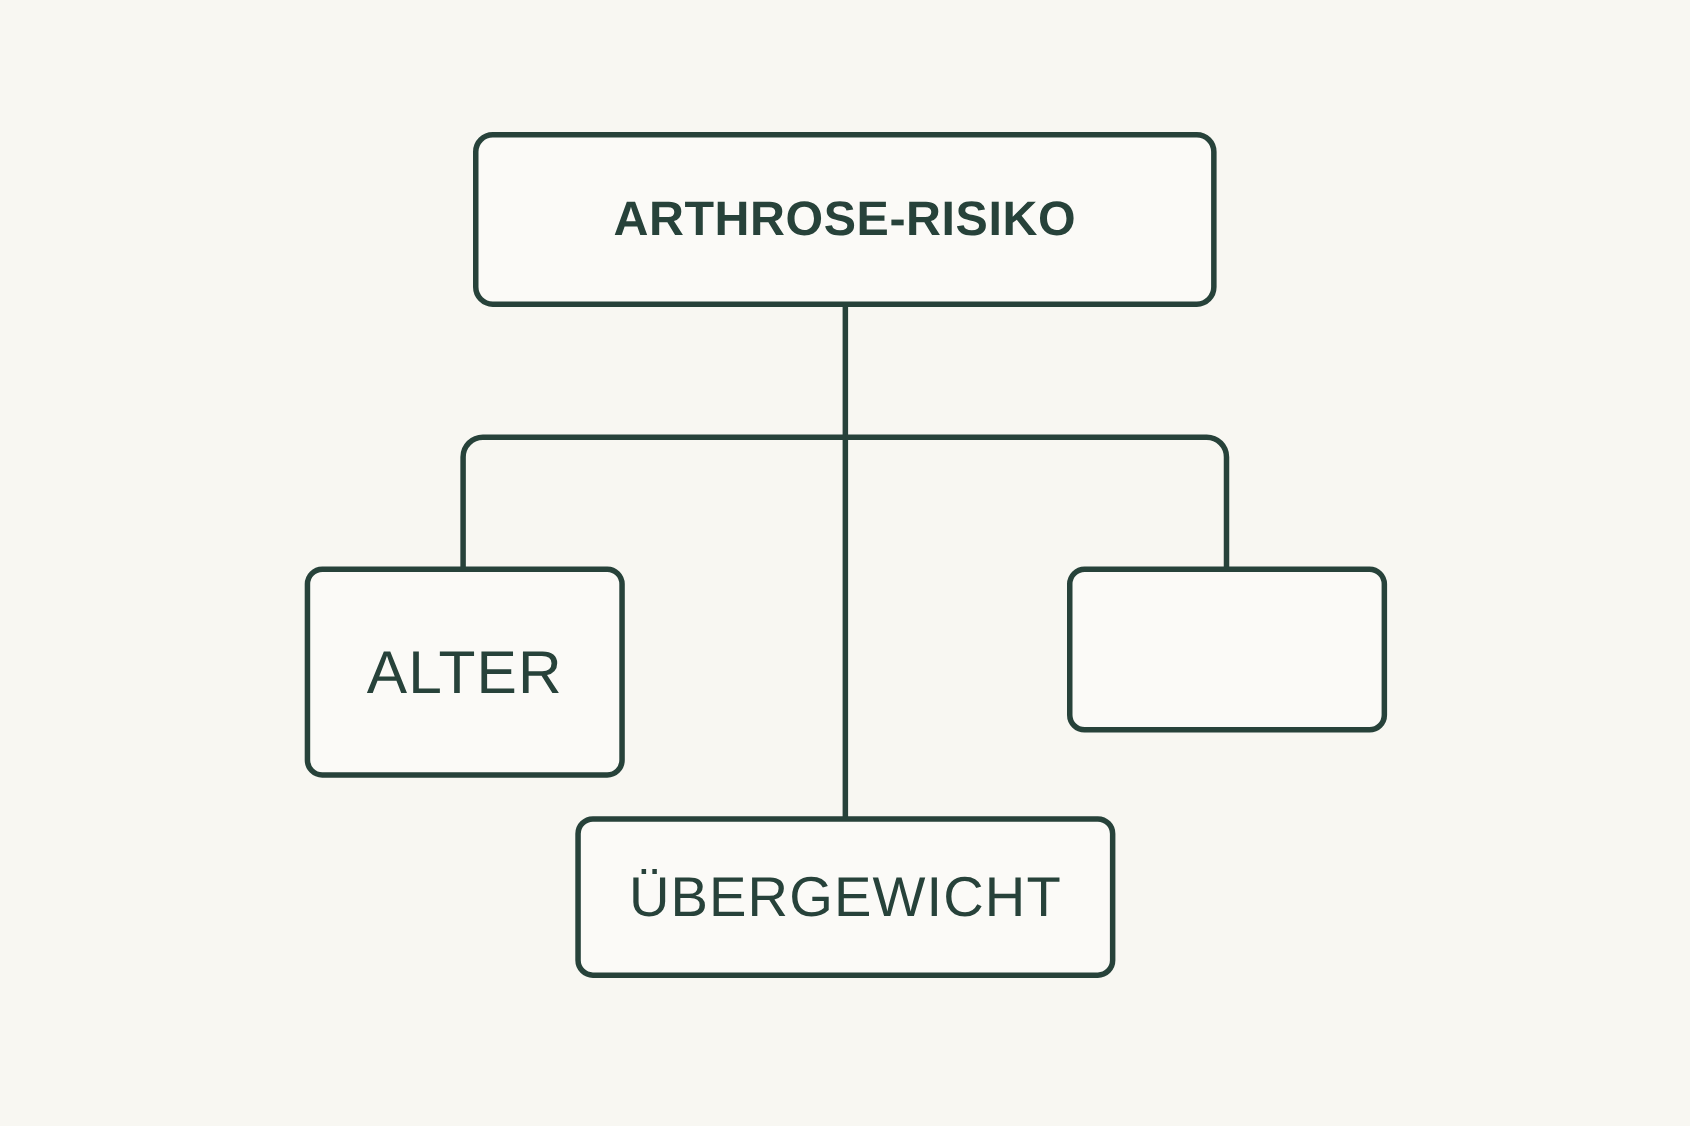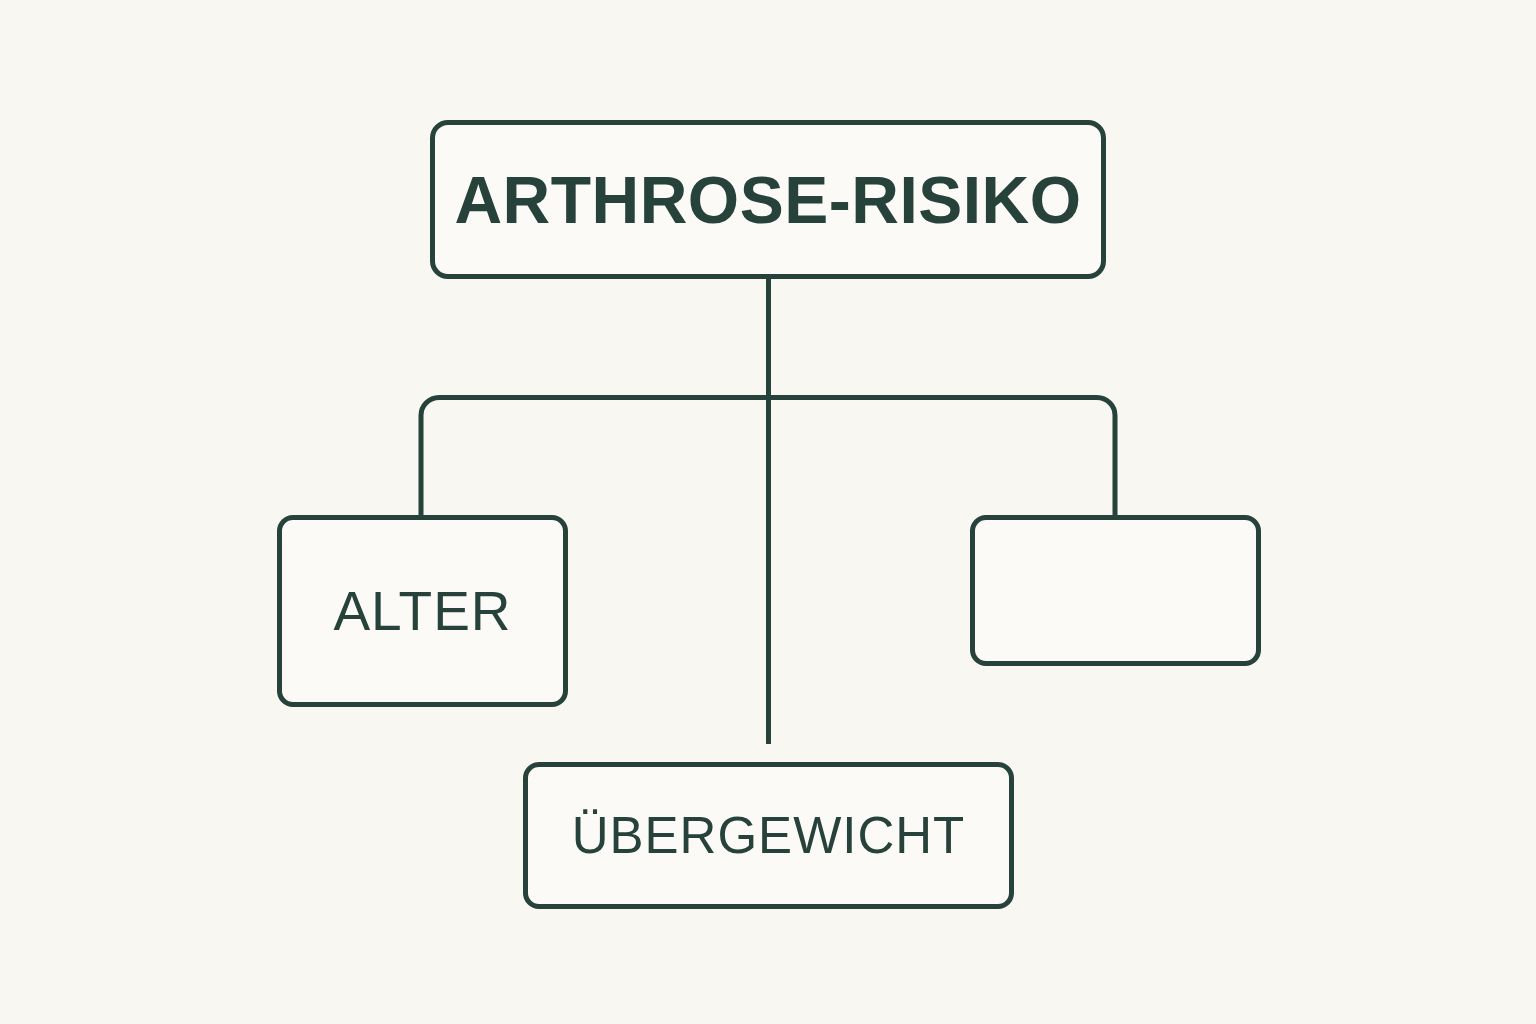--- a/index.html
+++ b/index.html
@@ -46,21 +46,21 @@
   }
   
   #node-root {
     left: 430px;
     top: 120px;
     width: 676px;
     height: 159px;
     border-radius: 18px;
   }
   #node-root .node-label {
-    font-size: 66px;
+    font-size: 44px;
     font-weight: bold;
     letter-spacing: 0.5px;
   }
   
   #node-alter {
     left: 277px;
     top: 515px;
     width: 291px;
     height: 192px;
   }
@@ -79,21 +79,20 @@
   #node-empty .node-label {
     font-size: 55px;
     font-weight: normal;
   }
   
   #node-uebergewicht {
     left: 523px;
     top: 742px;
     width: 491px;
     height: 147px;
-    margin-top: 20px;
   }
   #node-uebergewicht .node-label {
     font-size: 51px;
     font-weight: normal;
     letter-spacing: 1px;
   }
 </style>
 </head>
 <body>
 

